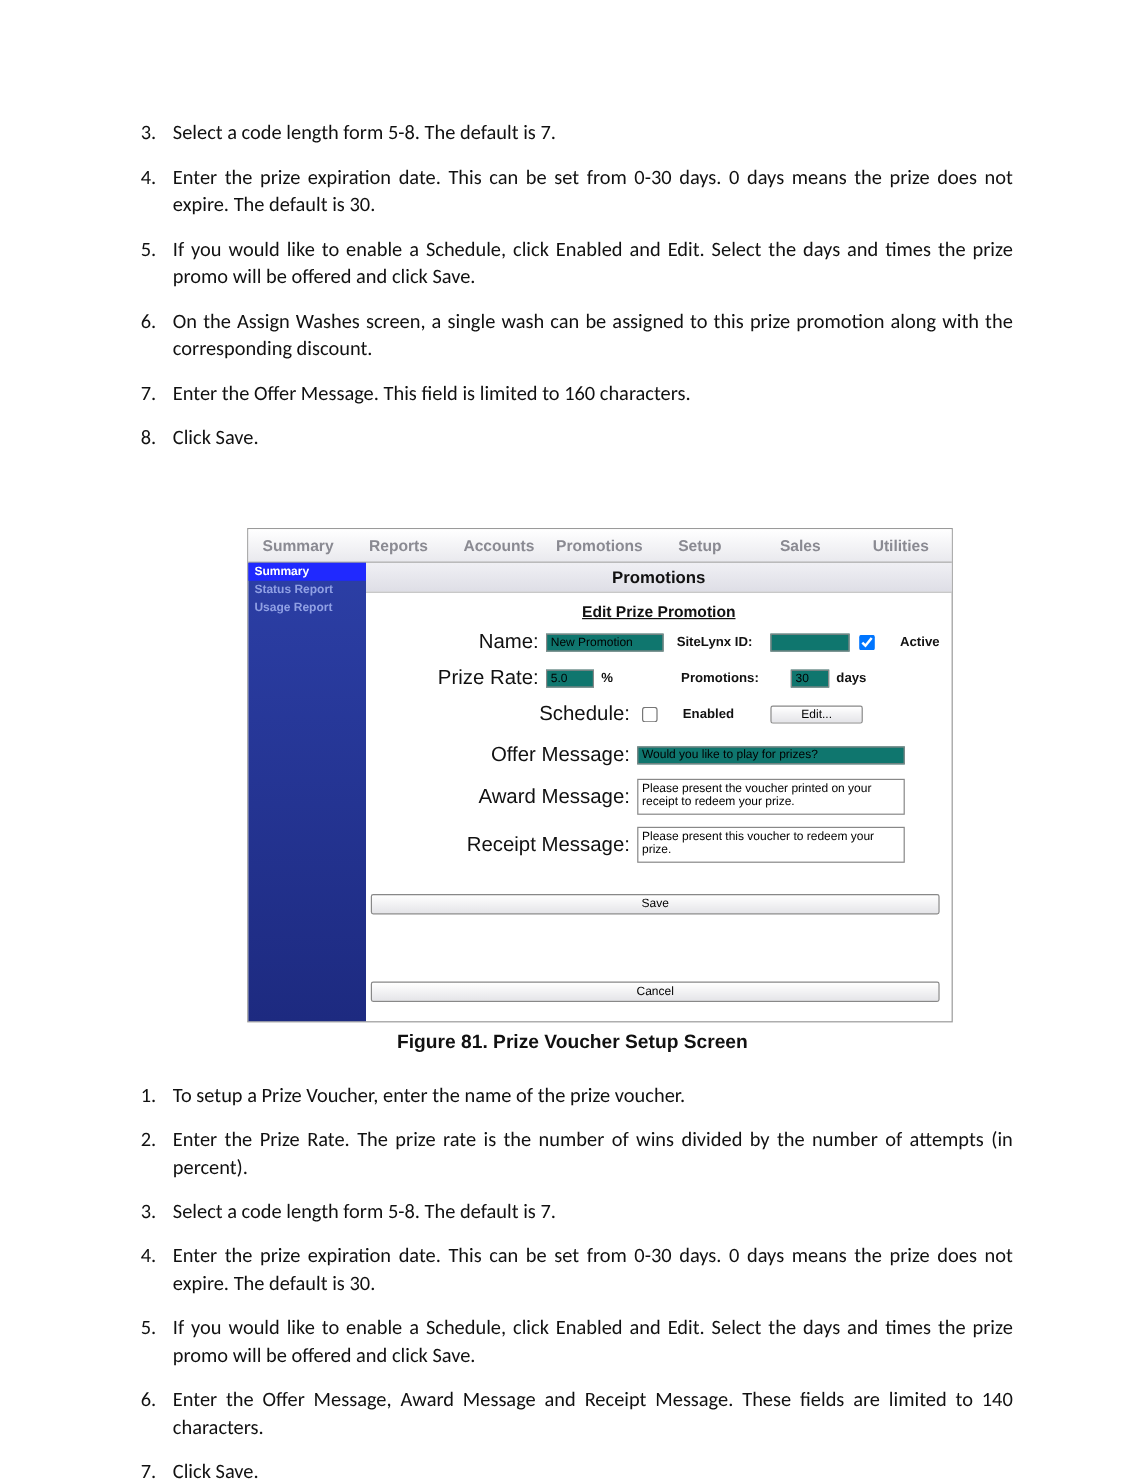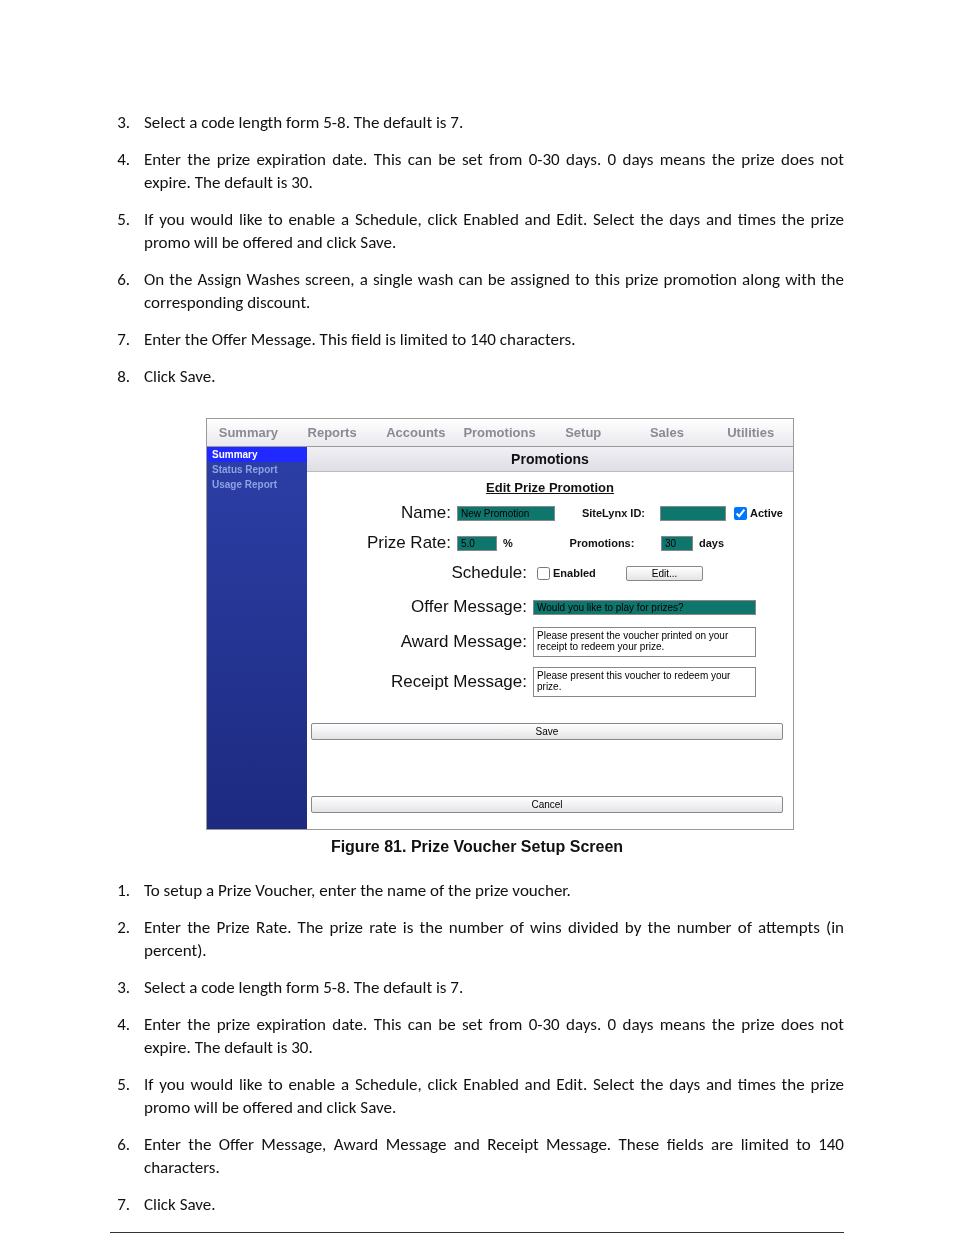--- a/index.html
+++ b/index.html
@@ -11,32 +11,32 @@
   }
   .page {
     width: 954px;
     min-height: 1235px;
     margin: 0 auto;
     position: relative;
     padding: 100px 110px 60px 110px;
     box-sizing: border-box;
   }
   ol.steps {
-    margin: 12px 0 24px 0;
+    margin: 0 0 24px 0;
     padding-left: 24px;
     font-size: 17px;
     line-height: 1.35;
     text-align: justify;
   }
   ol.steps li {
     margin-bottom: 14px;
     padding-left: 10px;
   }
   .figure-wrap {
-    margin: 30px auto 20px auto;
+    margin: 64px auto 20px auto;
     width: 542px;
     font-family: Arial, sans-serif;
   }
   .ui-box {
     border: 1px solid #9a9a9a;
     background: #fff;
     width: 586px;
   }
   .top-tabs {
     display: flex;
@@ -133,21 +133,21 @@
     font-family: Arial, sans-serif;
     font-size: 10px;
     padding: 1px 25px;
     background: linear-gradient(#fff, #e4e4e8);
     border: 1px solid #888;
     border-radius: 2px;
   }
   .chk-wrap {
     display: inline-flex;
     align-items: center;
-    gap: 0;
+    gap: 18px;
     font-size: 11px;
     font-weight: bold;
   }
   .col2-lbl {
     flex: 0 0 85px;
     text-align: center;
     font-weight: bold;
     padding-right: 4px;
   }
   .buttons-row {
@@ -179,21 +179,21 @@
 </head>
 <body>
 
 <div class="page">
 
   <ol class="steps" start="3">
     <li>Select a code length form 5-8. The default is 7.</li>
     <li>Enter the prize expiration date. This can be set from 0-30 days. 0 days means the prize does not expire. The default is 30.</li>
     <li>If you would like to enable a Schedule, click Enabled and Edit. Select the days and times the prize promo will be offered and click Save.</li>
     <li>On the Assign Washes screen, a single wash can be assigned to this prize promotion along with the corresponding discount.</li>
-    <li>Enter the Offer Message. This field is limited to 140 characters.</li>
+    <li>Enter the Offer Message. This field is limited to 160 characters.</li>
     <li>Click Save.</li>
   </ol>
 
   <div class="figure-wrap">
     <div class="ui-box">
 
       <div class="top-tabs">
         <div class="top-tab">Summary</div>
         <div class="top-tab">Reports</div>
         <div class="top-tab">Accounts</div>

